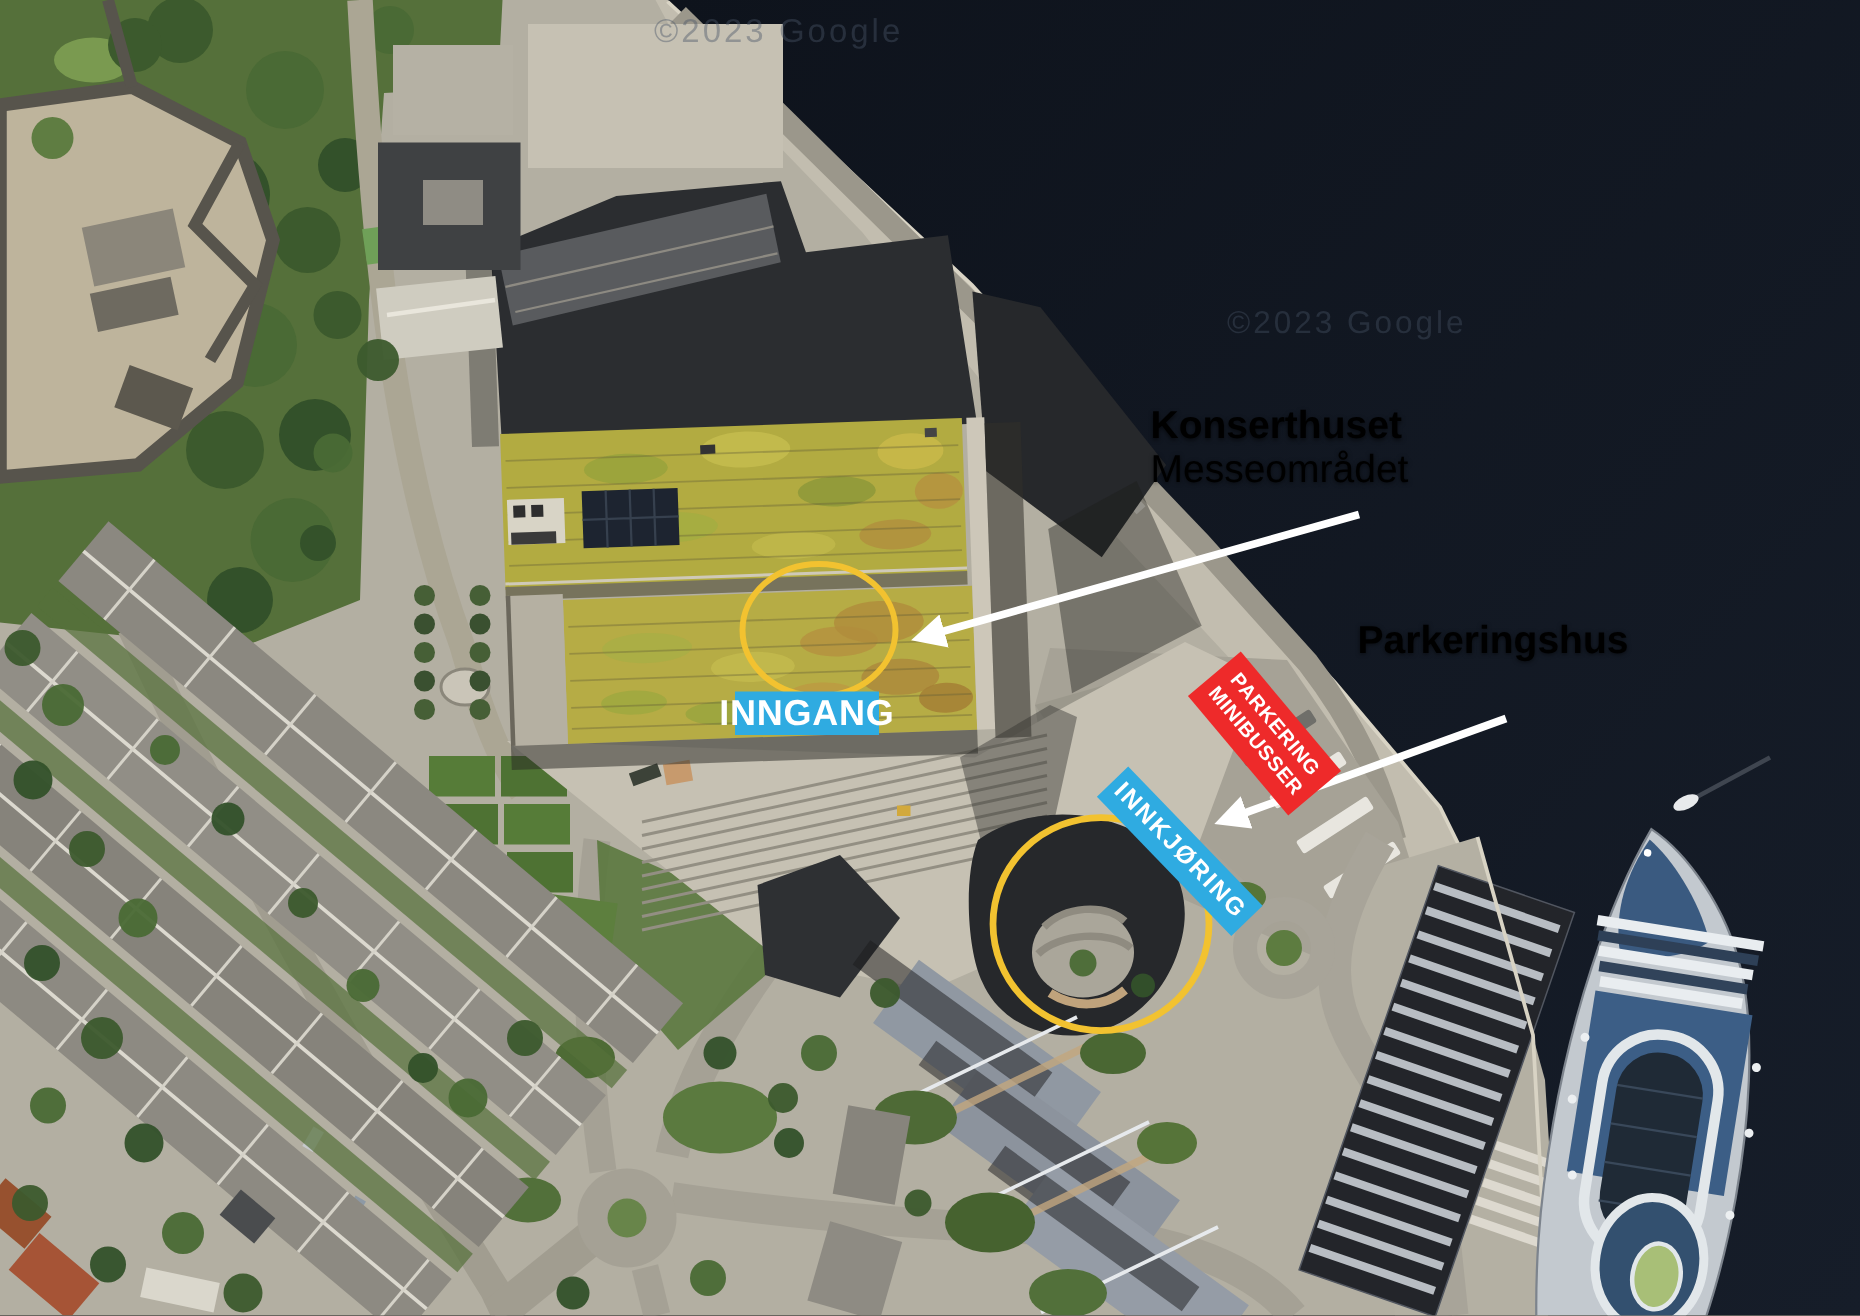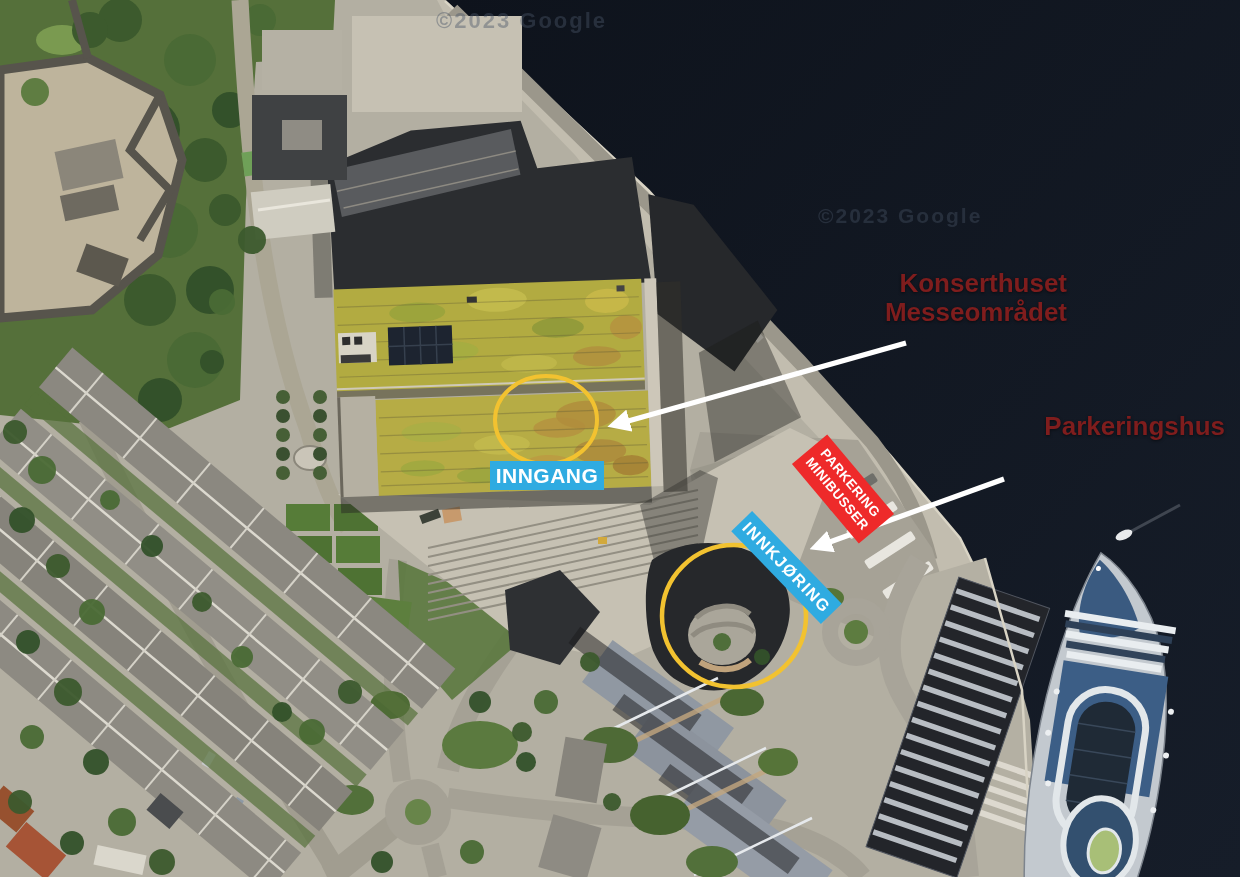--- a/index.html
+++ b/index.html
@@ -1,33 +1,33 @@
 <!DOCTYPE html>
 <html><head>
 <meta charset="utf-8">
 <style>
   html,body{margin:0;padding:0;background:#1a1a1a}
   .stage{position:relative;width:1240px;height:877px;overflow:hidden;
          background:#b3afa2;font-family:"Liberation Sans",sans-serif}
   svg.layer{position:absolute;left:0;top:0;width:1240px;height:877px}
-  .wm{position:absolute;font-weight:700;color:#4a5668;letter-spacing:2px;
+  .wm{position:absolute;font-weight:400;color:#4a5668;letter-spacing:2px;
       font-size:22px;opacity:.42;white-space:nowrap;z-index:2}
   .wm-top{left:436px;top:8px}
   .wm-mid{left:818px;top:204px;font-size:21px;opacity:.38}
   .overlay{z-index:3}
-  .label{position:absolute;z-index:4;text-align:right;color:#7f1d1d;
+  .label{position:absolute;z-index:4;text-align:left;color:#000000;
          line-height:1.1;text-shadow:0 1px 3px rgba(0,0,0,.55)}
   .label .t{font-size:26px;font-weight:700}
-  .label .s{font-size:26px;font-weight:700}
+  .label .s{font-size:26px;font-weight:400}
   .lab-konsert{left:767px;top:269px;width:300px}
   .lab-park{left:905px;top:412px;width:320px}
   .badge{position:absolute;z-index:4;display:flex;align-items:center;justify-content:center;
          color:#fff;font-weight:700}
-  .badge-inngang{left:490px;top:461px;width:114px;height:29px;background:#2fabe1;
-                 font-size:21px;letter-spacing:.5px}
+  .badge-inngang{left:490px;top:461px;width:96px;height:29px;background:#2fabe1;
+                 font-size:24px;letter-spacing:.5px}
   .badge-innkjoring{left:722px;top:553px;width:129px;height:29px;background:#2fabe1;
                     font-size:16.5px;letter-spacing:1.5px;transform:rotate(46deg)}
   .badge-red{left:791px;top:466px;width:104px;height:46px;background:#ee2a2a;
              font-size:13.5px;letter-spacing:.5px;transform:rotate(50deg);
              flex-direction:column;line-height:1.25;text-align:center}
 </style>
 </head>
 <body>
 
 <div class="stage">

